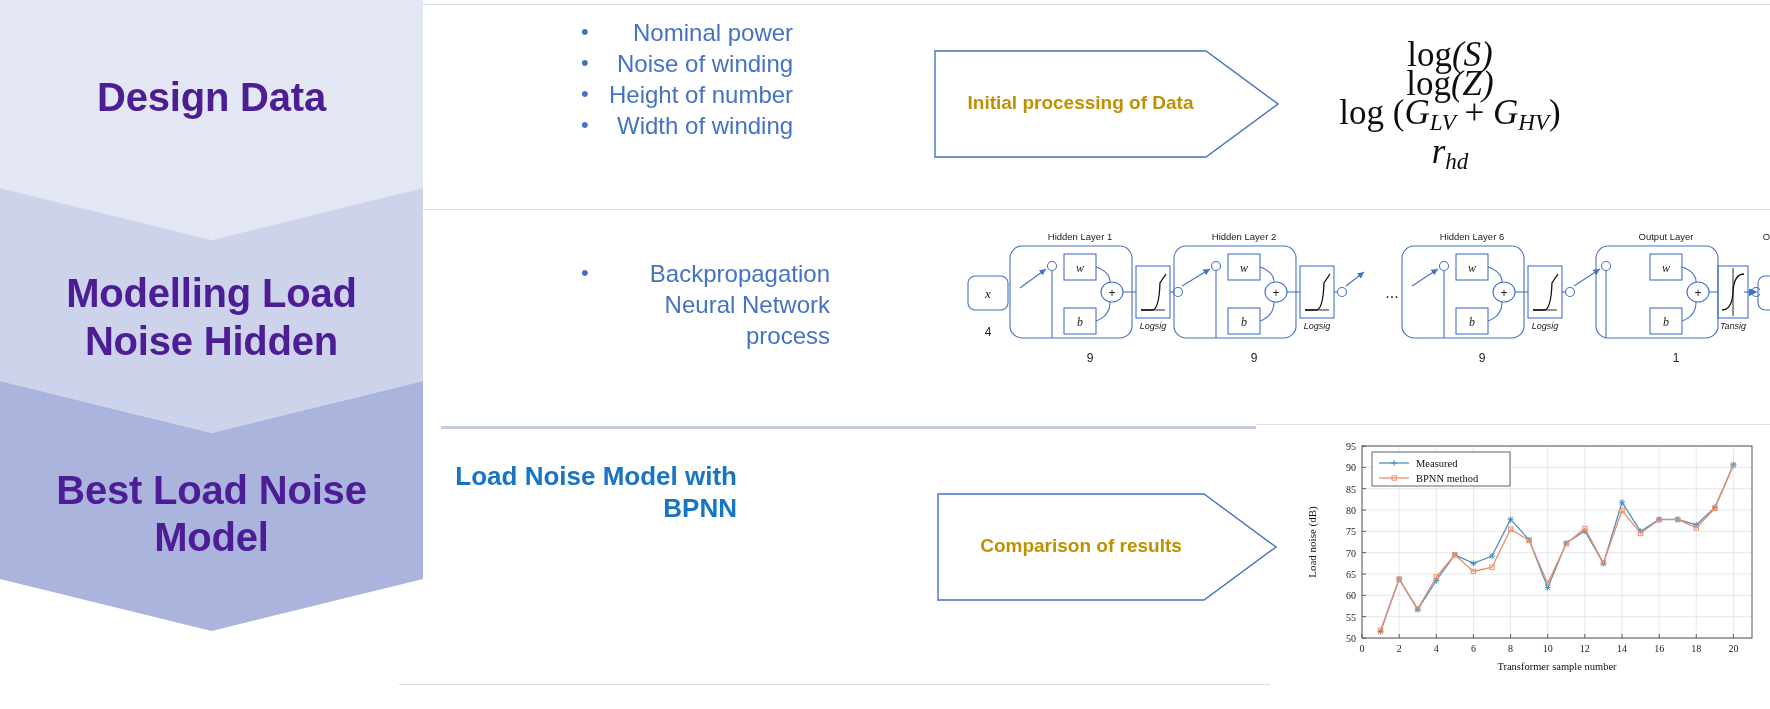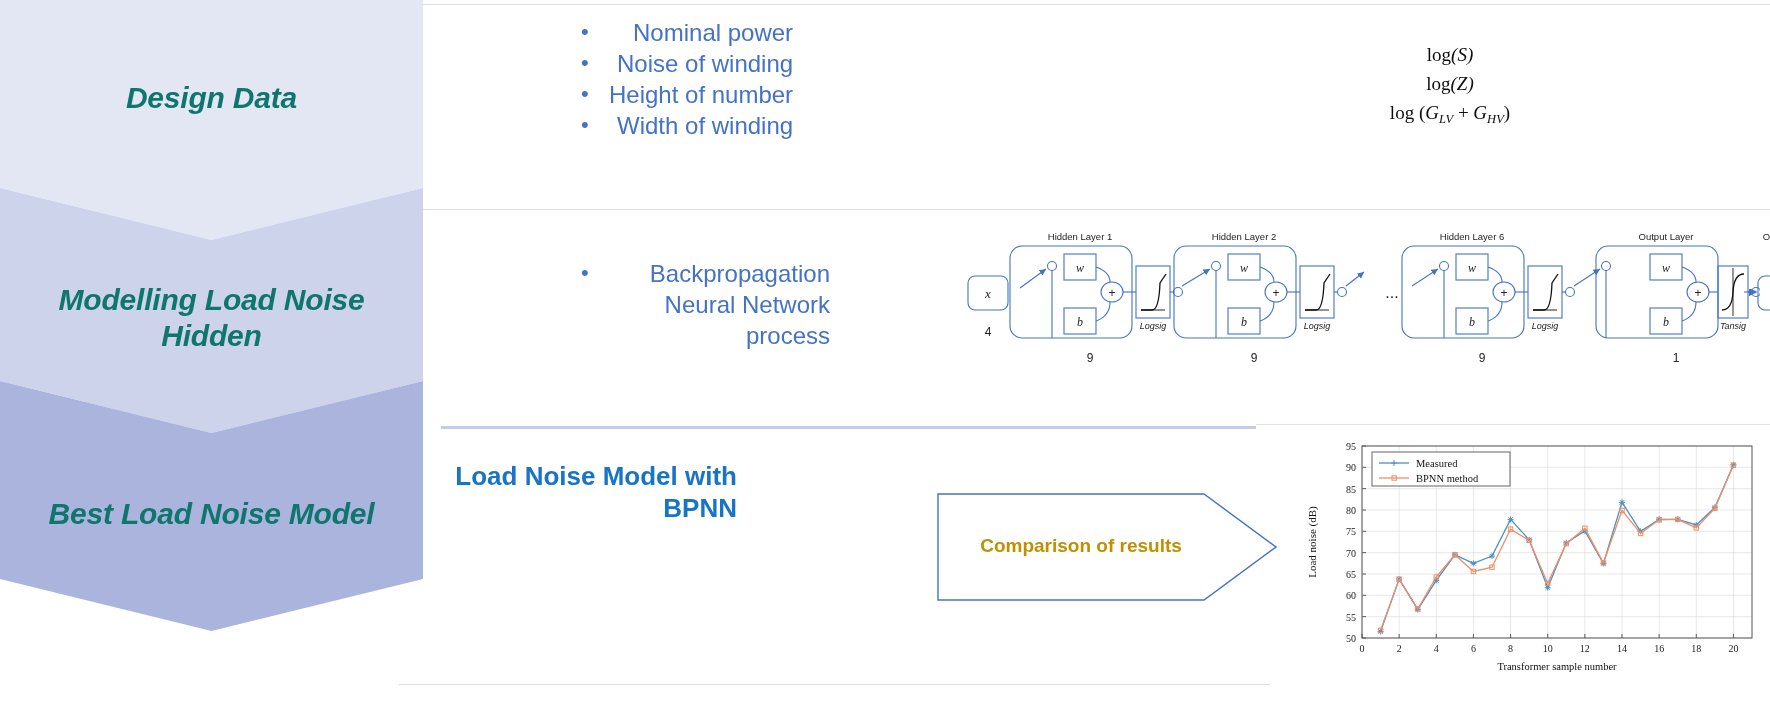--- a/index.html
+++ b/index.html
@@ -15,24 +15,23 @@
   .chev {
     position: absolute; left: 0; width: 423px;
     display: flex; align-items: center; justify-content: center;
     text-align: center;
   }
   .chev .shape {
     position: absolute; left: 0; top: 0; width: 100%; height: 100%;
   }
   .chev-label {
     position: relative; z-index: 2;
-    color: #0f766e; font-weight: bold; font-size: 30px;
+    color: #4c1d95; font-weight: bold; font-size: 40px;
     line-height: 1.18; letter-spacing: -0.2px;
     padding: 0 26px;
-    font-style: italic;
   }
   .rowsep { position: absolute; height: 1px; background: #dcdfe9; }
 
   
   .bullets { position: absolute; text-align: right; }
   .bullets li {
     list-style: none; position: relative;
     color: #4472c4; font-size: 24px; line-height: 31px;
     padding-left: 34px; white-space: pre-line;
   }
@@ -47,21 +46,21 @@
   .arrow-label {
     position: absolute; z-index: 2;
     color: #bf9000; font-weight: bold; font-size: 19px;
     width: 100%; text-align: center;
   }
 
   
   .formulas {
     position: absolute; text-align: center;
     font-family: "Liberation Serif", serif; color: #0d0d0d;
-    font-size: 19px; line-height: 29px;
+    font-size: 35px; line-height: 29px;
   }
   .formulas .ital { font-style: italic; }
   .sub { font-size: 0.66em; vertical-align: -0.28em; font-style: italic; }
 
   
   .row3-title {
     position: absolute; color: #1874c4; font-weight: bold;
     font-size: 26px; line-height: 32px; text-align: right; width: 290px;
   }
 
@@ -105,30 +104,39 @@
   <div class="rowsep" style="left:1256px; top:424px; width:514px;"></div>
   <div class="rowsep" style="left:399px; top:684px; width:871px;"></div>
 
   <ul class="bullets" style="left:575px; top:17px;">
     <li>Nominal power</li>
     <li>Noise of winding</li>
     <li>Height of number</li>
     <li>Width of winding</li>
   </ul>
 
+  <div class="arrowbox" style="left:934px; top:50px; width:345px; height:108px;">
+    <svg width="345" height="108" viewBox="0 0 345 108">
+      <polygon points="1,1 272,1 344,54 272,107 1,107" fill="#ffffff" stroke="#4472c4" stroke-width="1.4"></polygon>
+    </svg>
+    <div class="arrow-label" style="top:42px; padding-right:52px;">Initial processing of Data</div>
+  </div>
 
   <div class="formulas" style="left:1305px; top:40px; width:290px;">
     <div>
       <span>log</span><span class="ital">(S)</span>
     </div>
     <div>
       <span>log</span><span class="ital">(Z)</span>
     </div>
     <div>
       <span>log</span>&nbsp;<span>(</span><span class="ital">G</span><span class="sub">LV</span>&nbsp;<span>+</span>&nbsp;<span class="ital">G</span><span class="sub">HV</span><span>)</span>
+    </div>
+    <div>
+      <span class="ital">r</span><span class="sub">hd</span>
     </div>
   </div>
 
   <ul class="bullets" style="left:575px; top:258px; width:255px;">
     <li>Backpropagation Neural Network process</li>
   </ul>
 
   <div class="nn" style="left:960px; top:228px; width:800px; height:140px;">
     <svg width="800" height="140" viewBox="0 0 800 140" font-family="Liberation Sans, sans-serif">
       <defs>

